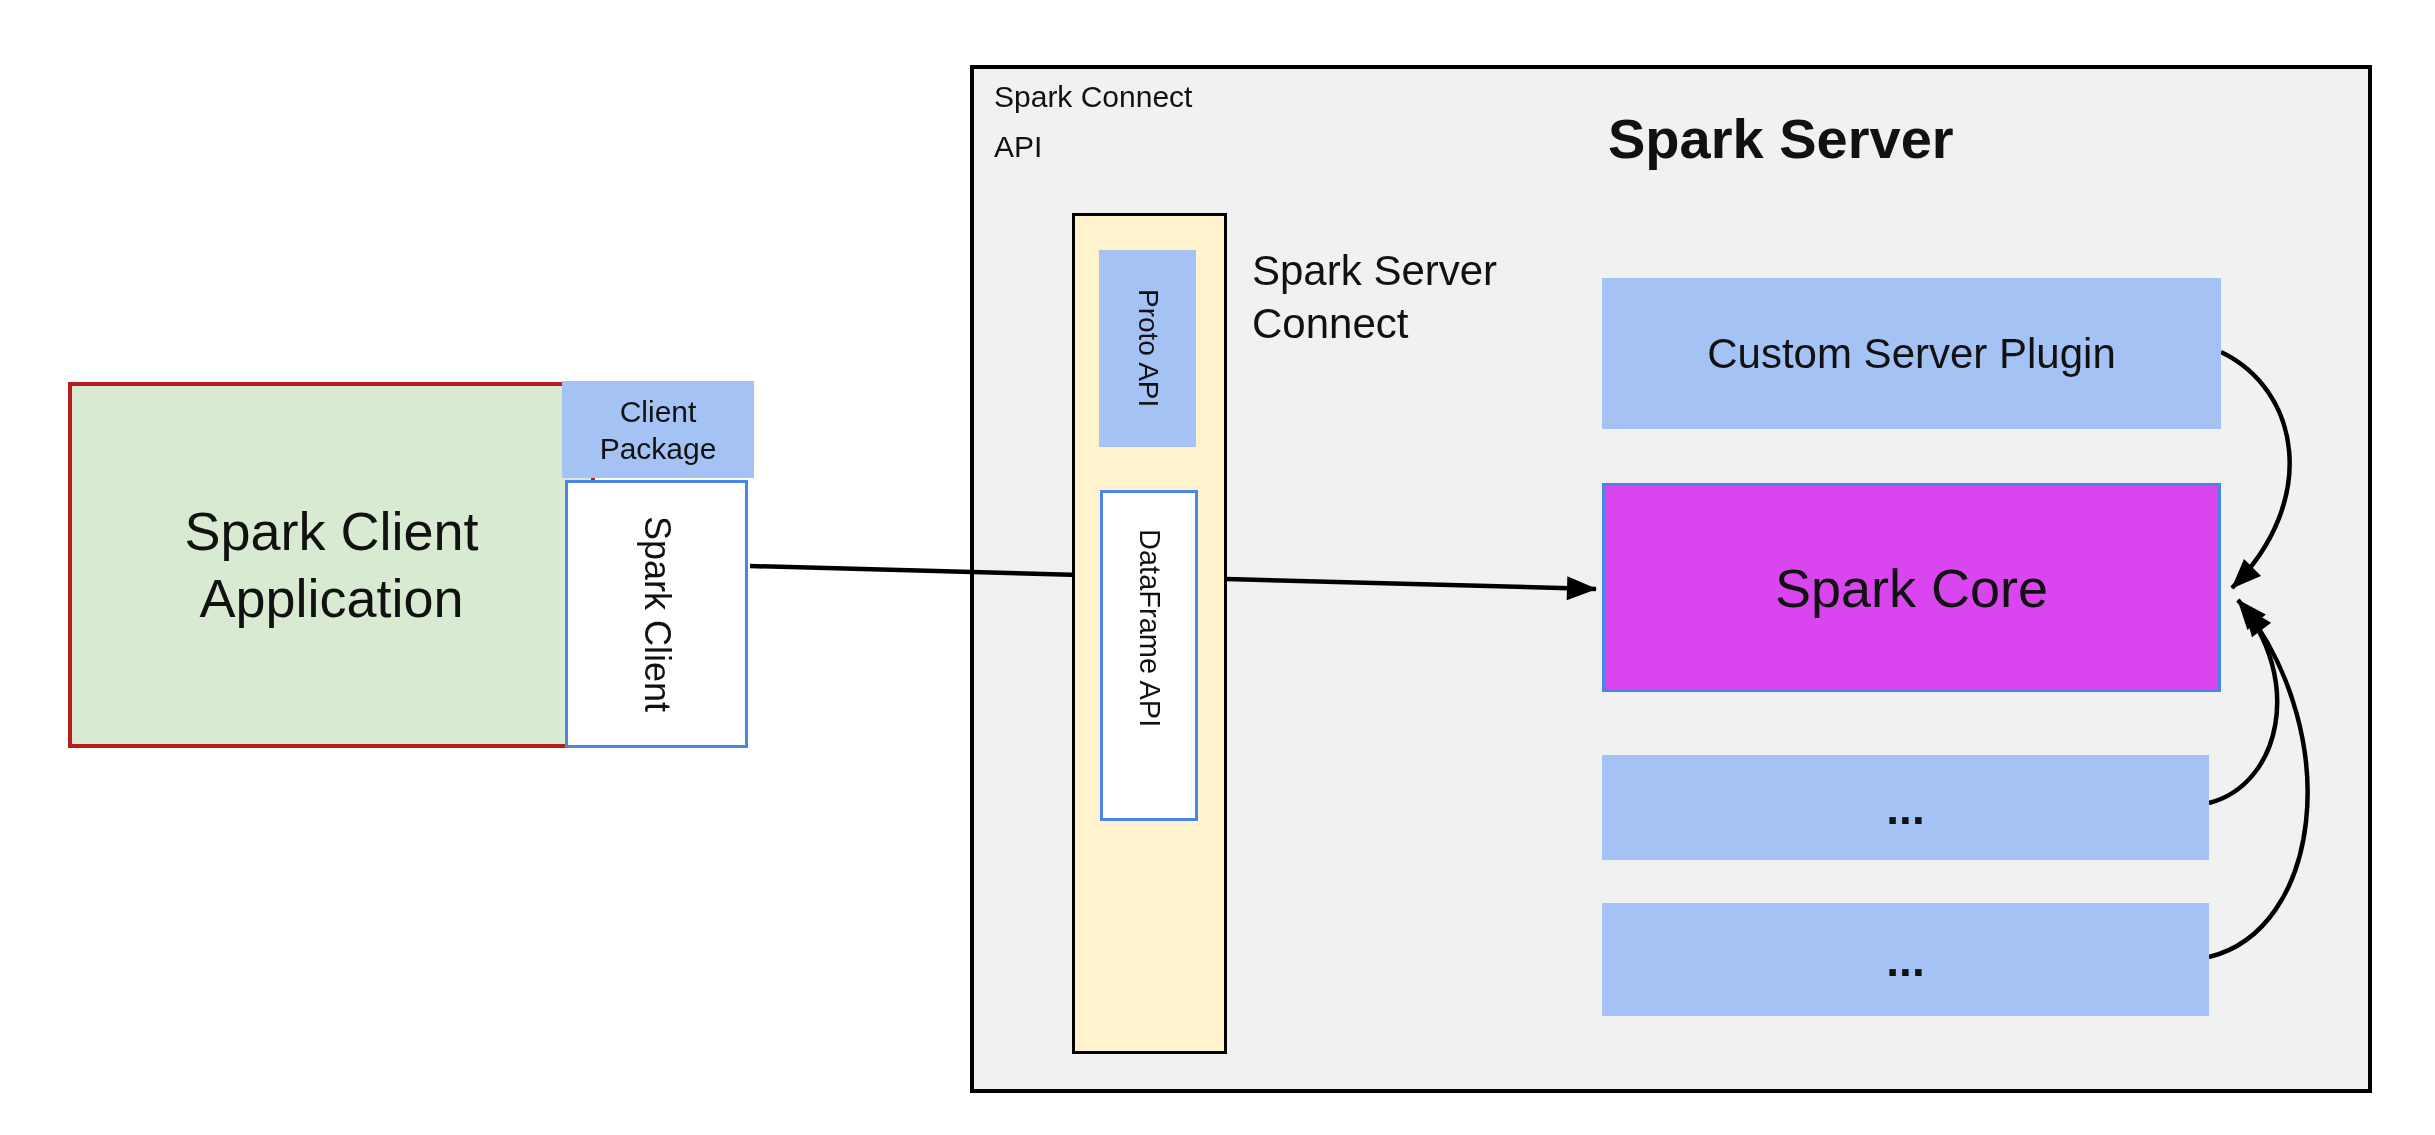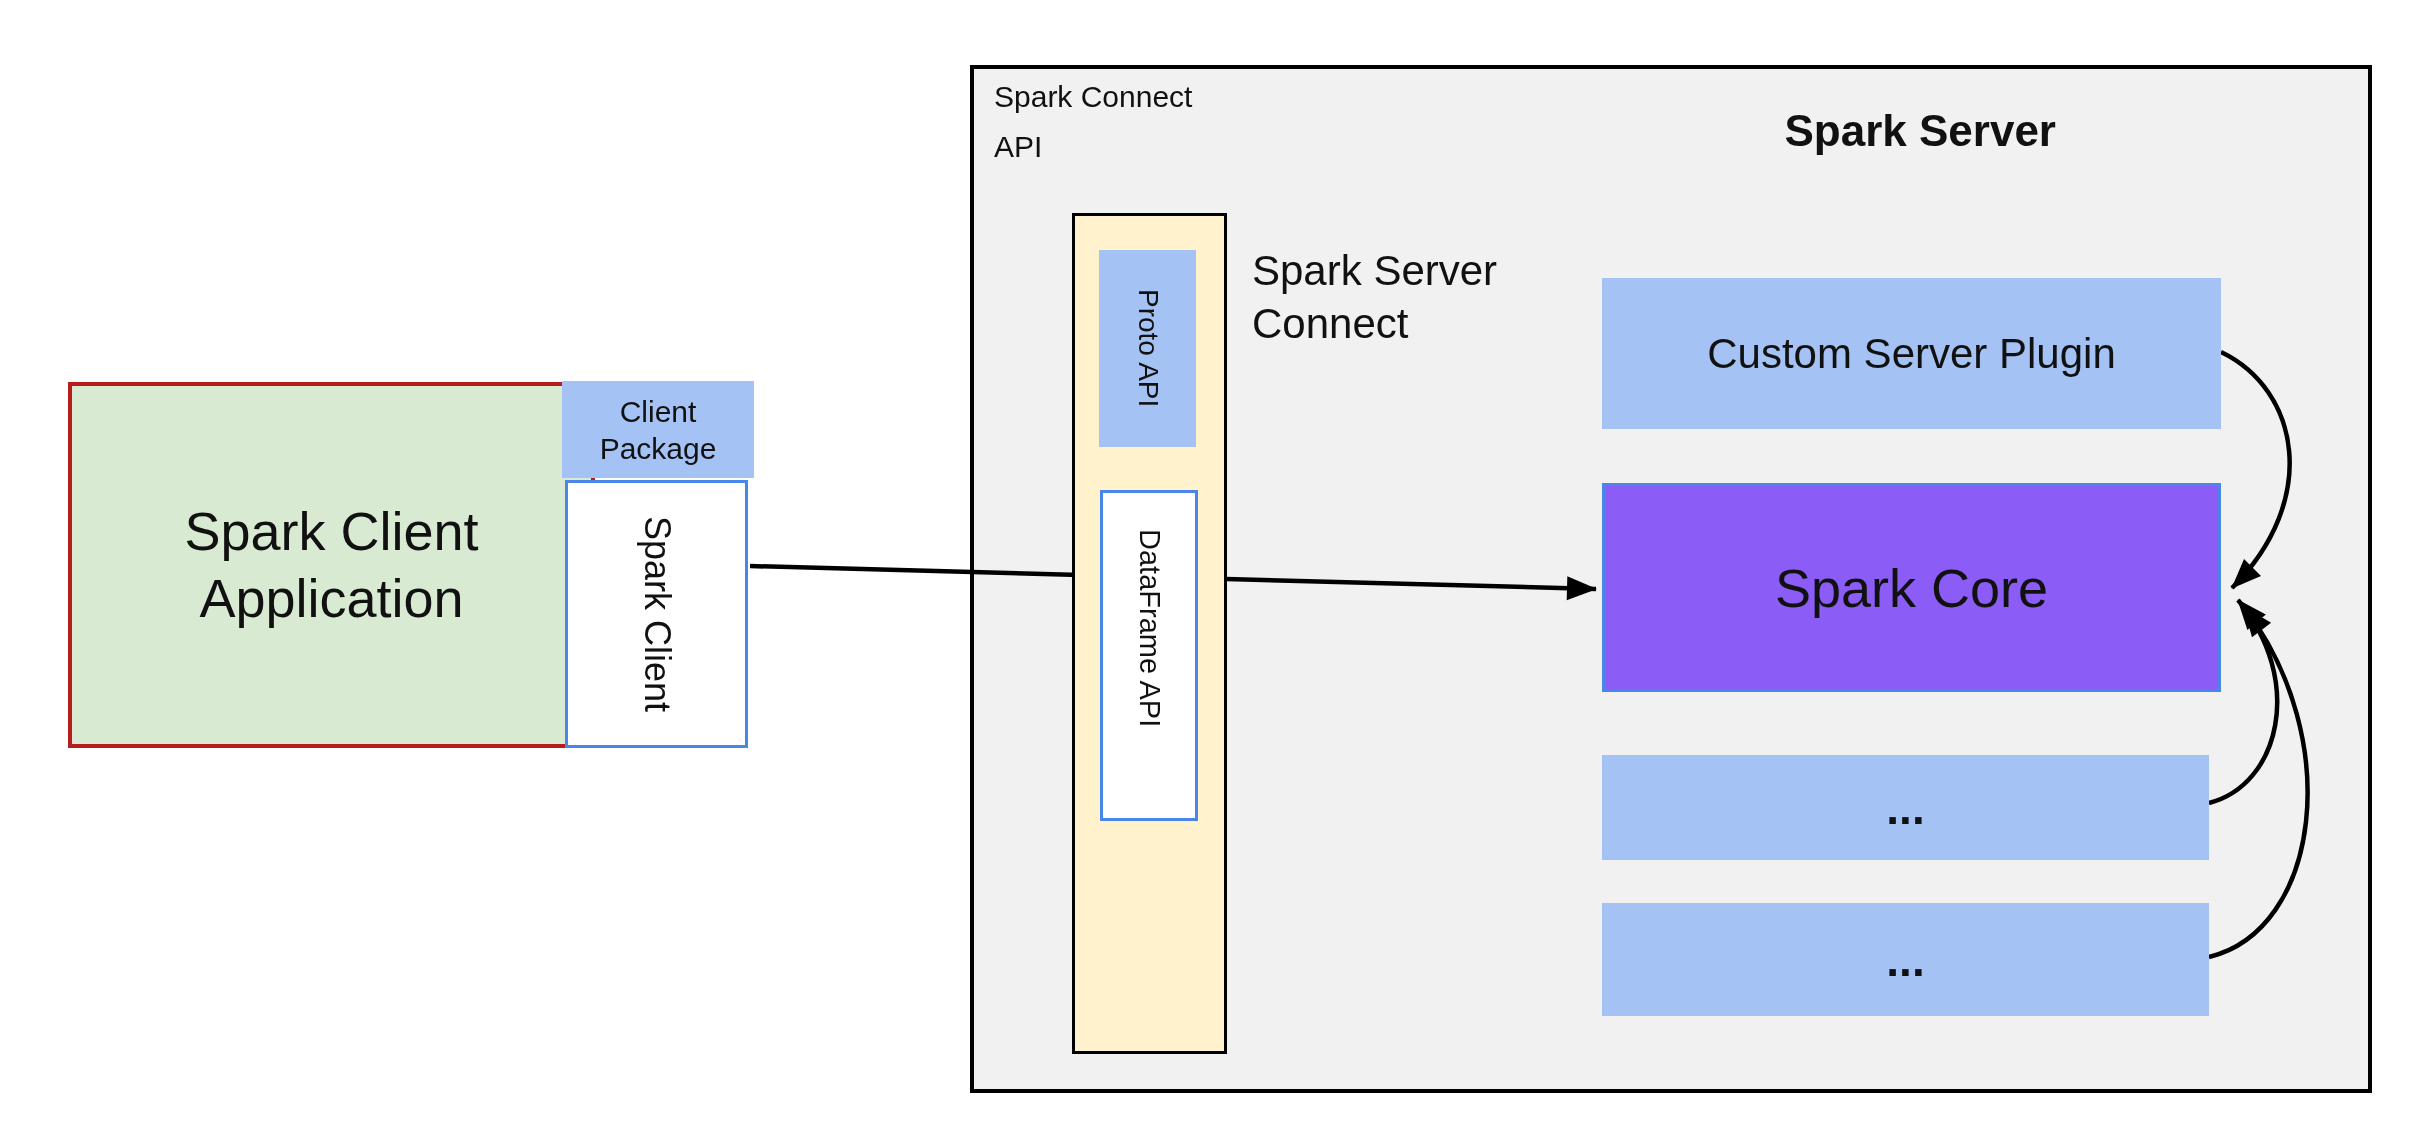--- a/index.html
+++ b/index.html
@@ -53,21 +53,21 @@
     padding-bottom:55px;font-size:29px;
   }
   #plugin-box{
     left:1602px;top:278px;width:619px;height:151px;
     background:var(--accent-blue);
     display:flex;align-items:center;justify-content:center;
     font-size:42px;
   }
   #core-box{
     left:1602px;top:483px;width:619px;height:209px;
-    background:#8b5cf6;border:3px solid var(--border-blue);
+    background:#d946ef;border:3px solid var(--border-blue);
     display:flex;align-items:center;justify-content:center;
     font-size:54px;
   }
   #ellipsis-box-1{
     left:1602px;top:755px;width:607px;height:105px;
     background:var(--accent-blue);
     display:flex;align-items:center;justify-content:center;
     font-size:46px;font-weight:bold;
   }
   #ellipsis-box-2{
@@ -75,22 +75,22 @@
     background:var(--accent-blue);
     display:flex;align-items:center;justify-content:center;
     font-size:46px;font-weight:bold;
   }
   
   #connect-api-label{
     left:994px;top:72px;width:222px;text-align:left;
     font-size:30px;line-height:50px;
   }
   #server-title{
-    left:1656px;top:106px;width:400px;text-align:right;
-    font-size:44px;font-weight:bold;
+    left:1608px;top:106px;width:400px;text-align:left;
+    font-size:56px;font-weight:bold;
   }
   #server-lib-label{
     left:1252px;top:244px;width:290px;text-align:left;
     font-size:42px;line-height:53px;
   }
   .vtext{
     writing-mode:vertical-rl;white-space:nowrap;
   }
   #arrow-layer{left:0;top:0;}
 </style>

